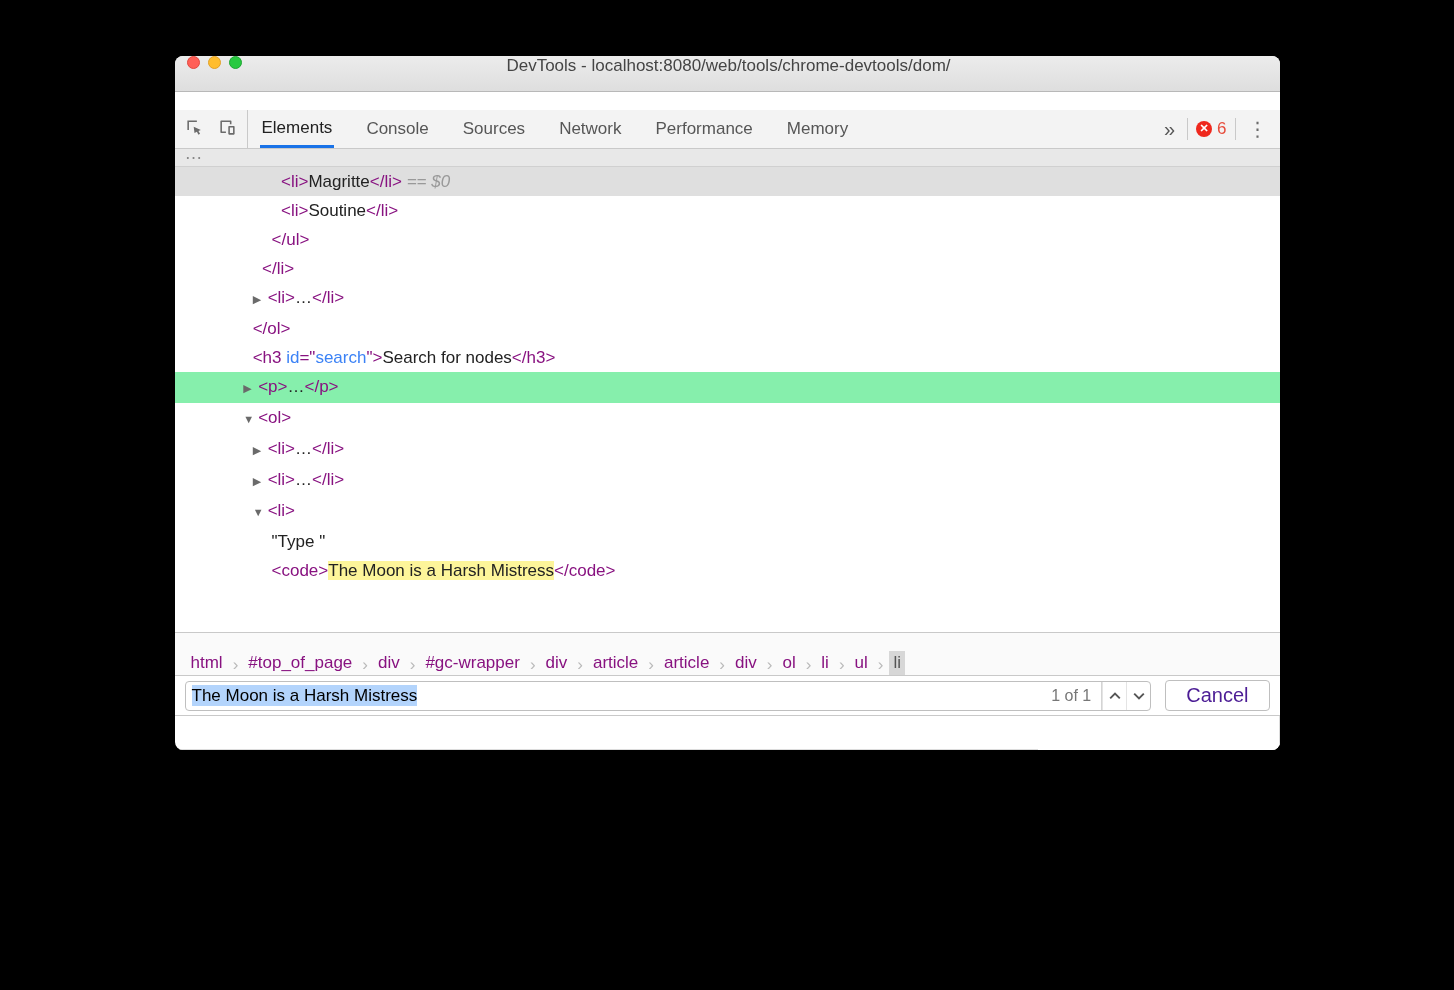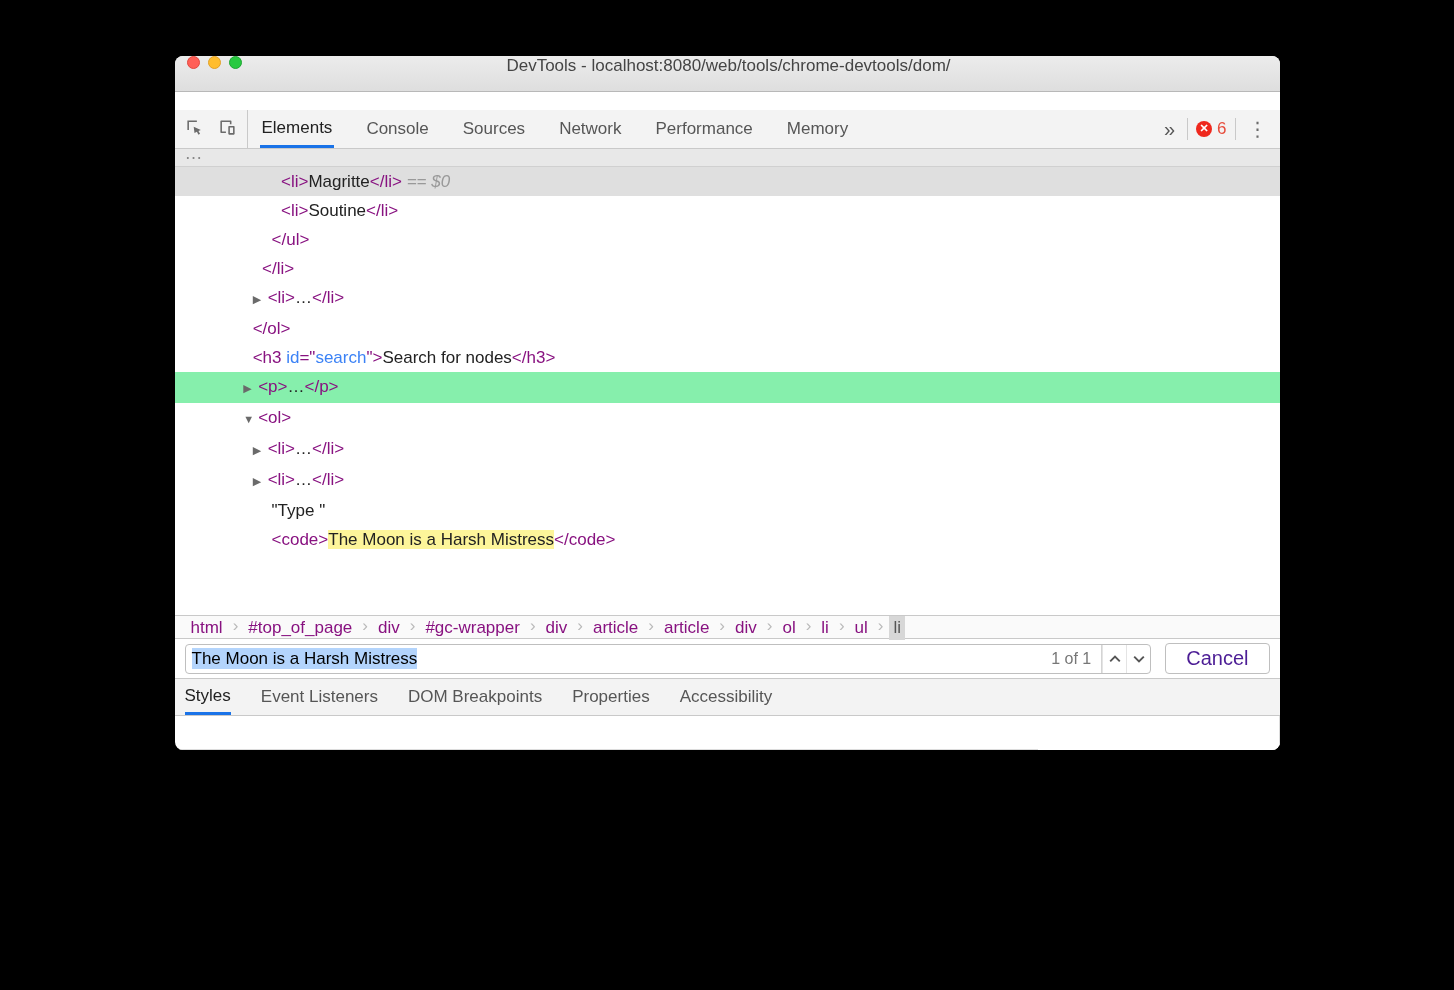--- a/index.html
+++ b/index.html
@@ -168,23 +168,23 @@
     .t-attr  { color: #3b82f6; }
     .t-val   { color: #3b82f6; }
     .t-text  { color: #222; }
     .t-faint { color: #999; font-style: italic; }
     .hl { background: #fdf59a; }
 
     
     .breadcrumb {
       border-top: 1px solid #c9c9c9;
       border-bottom: 1px solid #c9c9c9;
-      height: 24px;
-      display: flex;
-      align-items: flex-start;
+      height: 44px;
+      display: flex;
+      align-items: flex-end;
       padding: 0 12px;
       gap: 6px;
       font-size: 17px;
       color: #747474;
       background:#fafafa;
       flex-shrink:0;
     }
     .crumb { color: #881280; cursor: pointer; padding: 2px 4px; }
     .crumb.last { background: #d7d7d7; color: #555;}
     .bsep { color: #bababa; }
@@ -343,20 +343,21 @@
     <div class="row">                    <span class="t-tag">&lt;li&gt;</span><span class="t-text">Soutine</span><span class="t-tag">&lt;/li&gt;</span></div>
     <div class="row">                  <span class="t-tag">&lt;/ul&gt;</span></div>
     <div class="row">                <span class="t-tag">&lt;/li&gt;</span></div>
     <div class="row">              <span class="tri">▶</span><span class="t-tag">&lt;li&gt;</span><span class="t-text">…</span><span class="t-tag">&lt;/li&gt;</span></div>
     <div class="row">              <span class="t-tag">&lt;/ol&gt;</span></div>
     <div class="row">              <span class="t-tag">&lt;h3 </span><span class="t-attr">id</span><span class="t-tag">="</span><span class="t-val">search</span><span class="t-tag">"&gt;</span><span class="t-text">Search for nodes</span><span class="t-tag">&lt;/h3&gt;</span></div>
     <div class="row hov">            <span class="tri">▶</span><span class="t-tag">&lt;p&gt;</span><span class="t-text">…</span><span class="t-tag">&lt;/p&gt;</span></div>
     <div class="row">            <span class="tri">▼</span><span class="t-tag">&lt;ol&gt;</span></div>
     <div class="row">              <span class="tri">▶</span><span class="t-tag">&lt;li&gt;</span><span class="t-text">…</span><span class="t-tag">&lt;/li&gt;</span></div>
     <div class="row">              <span class="tri">▶</span><span class="t-tag">&lt;li&gt;</span><span class="t-text">…</span><span class="t-tag">&lt;/li&gt;</span></div>
+    <div class="row">              <span class="tri">▼</span><span class="t-tag">&lt;li&gt;</span></div>
     <div class="row">                  <span class="t-text">"Type "</span></div>
     <div class="row">                  <span class="t-tag">&lt;code&gt;</span><span class="t-text hl">The Moon is a Harsh Mistress</span><span class="t-tag">&lt;/code&gt;</span></div>
   </div>
 
   <div class="breadcrumb">
     <span class="crumb">html</span>
       <span class="bsep">›</span>
     <span class="crumb">#top_of_page</span>
       <span class="bsep">›</span>
     <span class="crumb">div</span>
@@ -391,27 +392,20 @@
       </span>
       <span class="navbtn">
         <svg width="12" height="12" viewBox="0 0 10 10">
             <path d="M1 3 L5 7 L9 3" stroke="#555" stroke-width="1.6" fill="none"></path>
           </svg>
       </span>
     </div>
     <div class="cancel">Cancel</div>
   </div>
 
-  <div class="subtabs">
-    <div class="subtab active">Styles</div>
-    <div class="subtab">Event Listeners</div>
-    <div class="subtab">DOM Breakpoints</div>
-    <div class="subtab">Properties</div>
-    <div class="subtab">Accessibility</div>
-  </div>
 
   <div class="styles-filter">
     <input placeholder="Filter" style="">
     <div class="sf-btn">:hov</div>
     <div class="sf-btn">.cls</div>
     <div class="sf-btn sf-plus">+</div>
     <div class="styles-spacer">
       <div class="dashed-box"></div>
     </div>
   </div>

